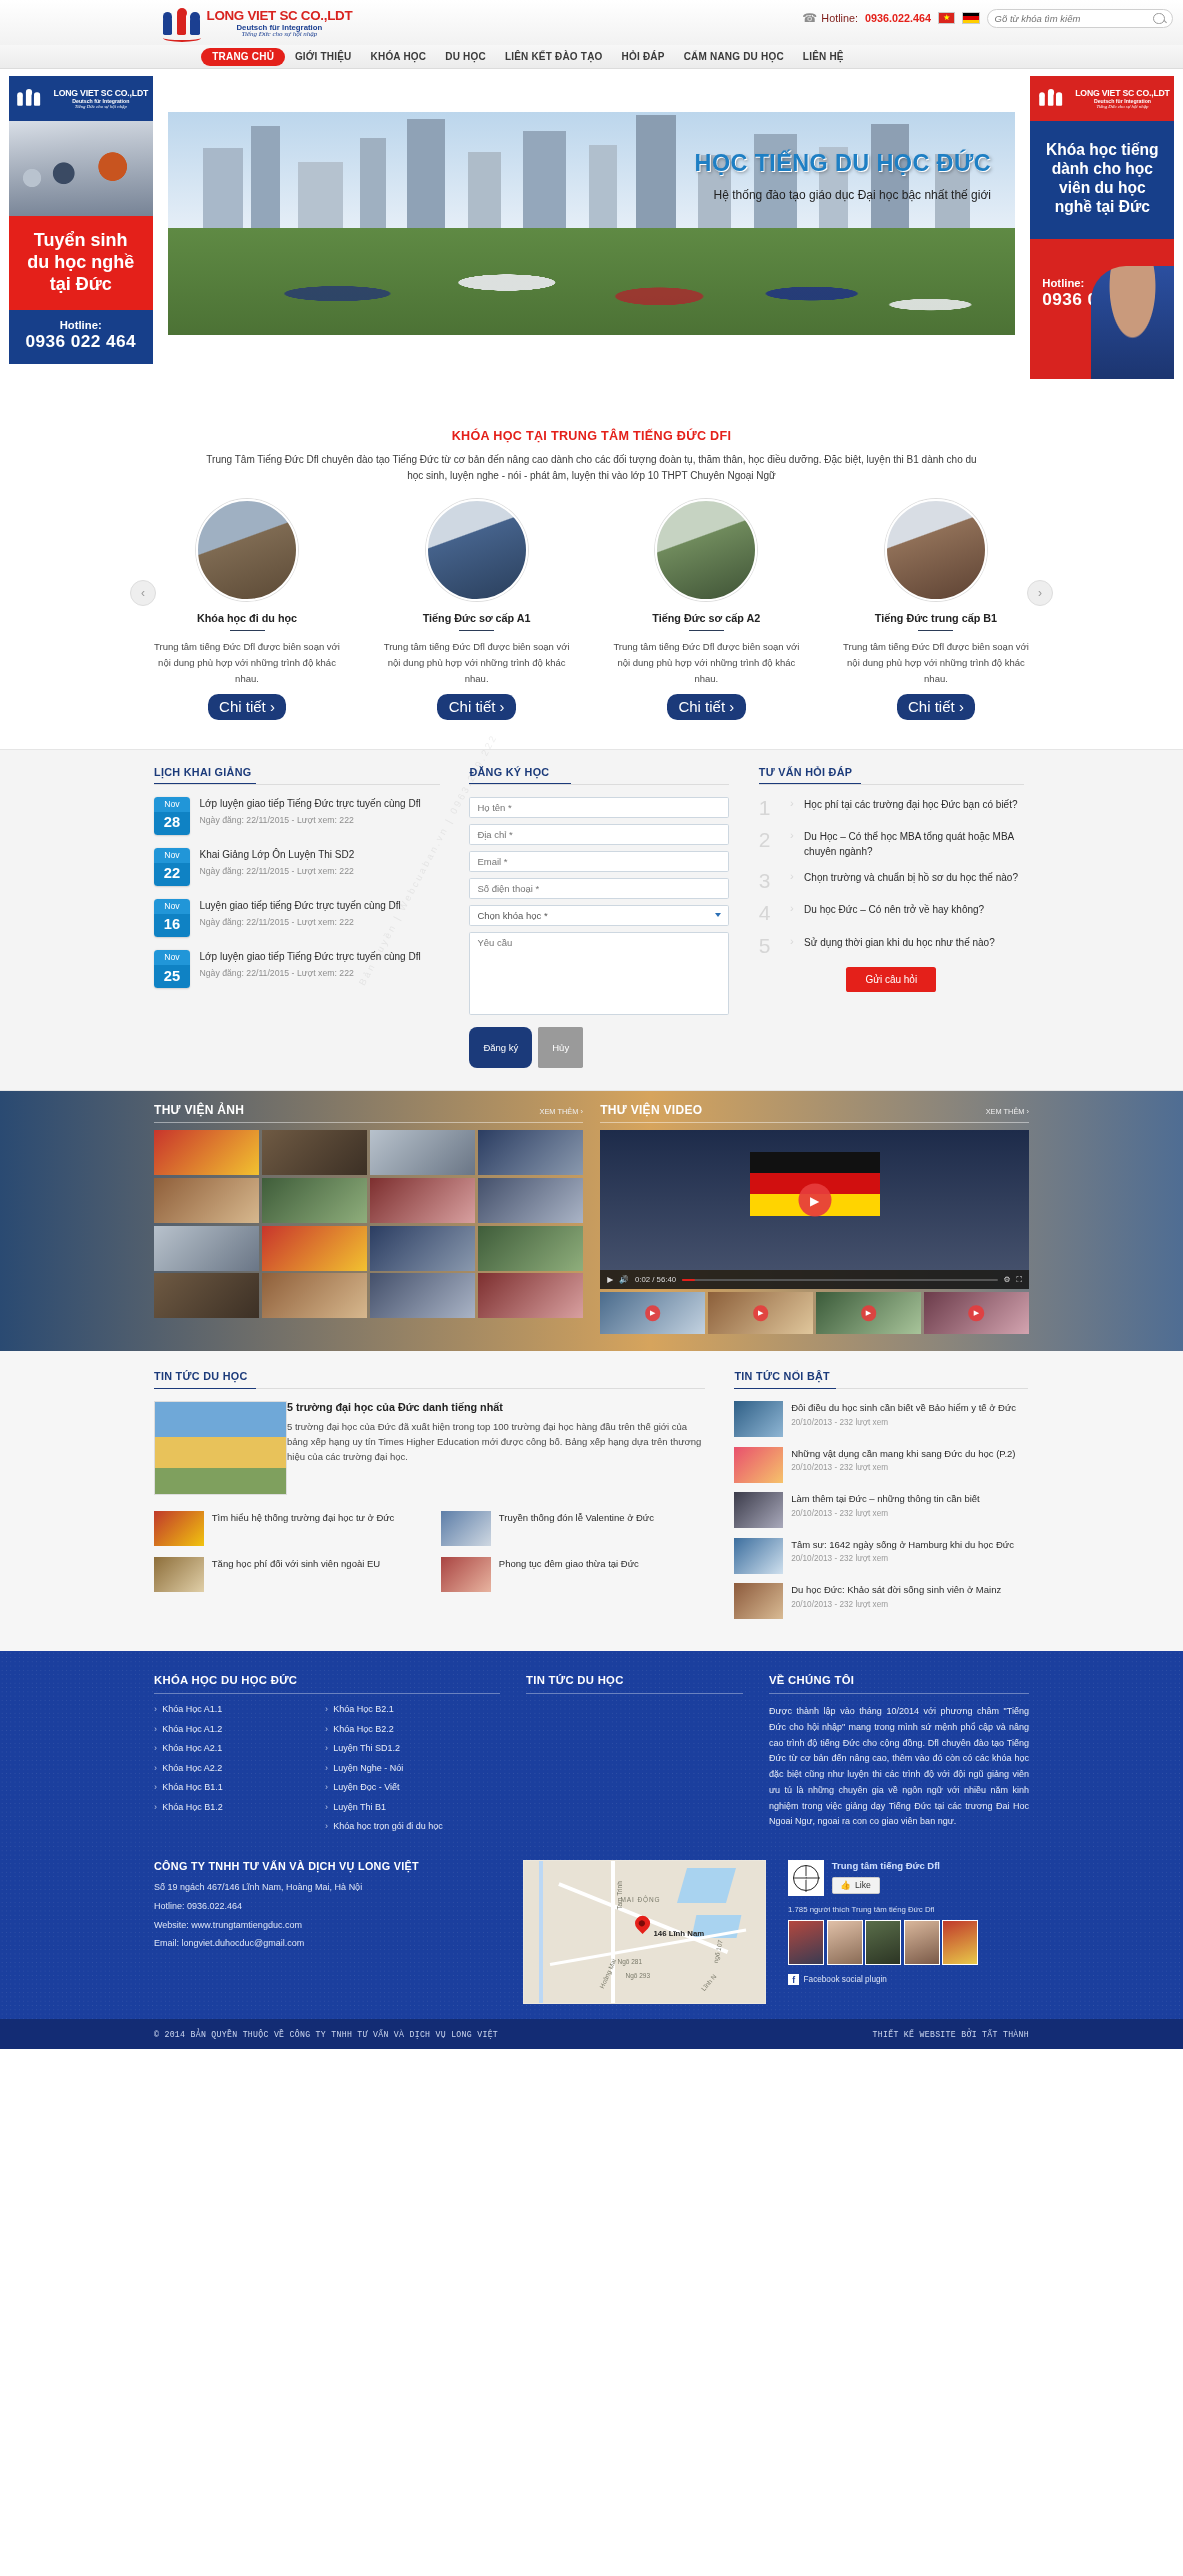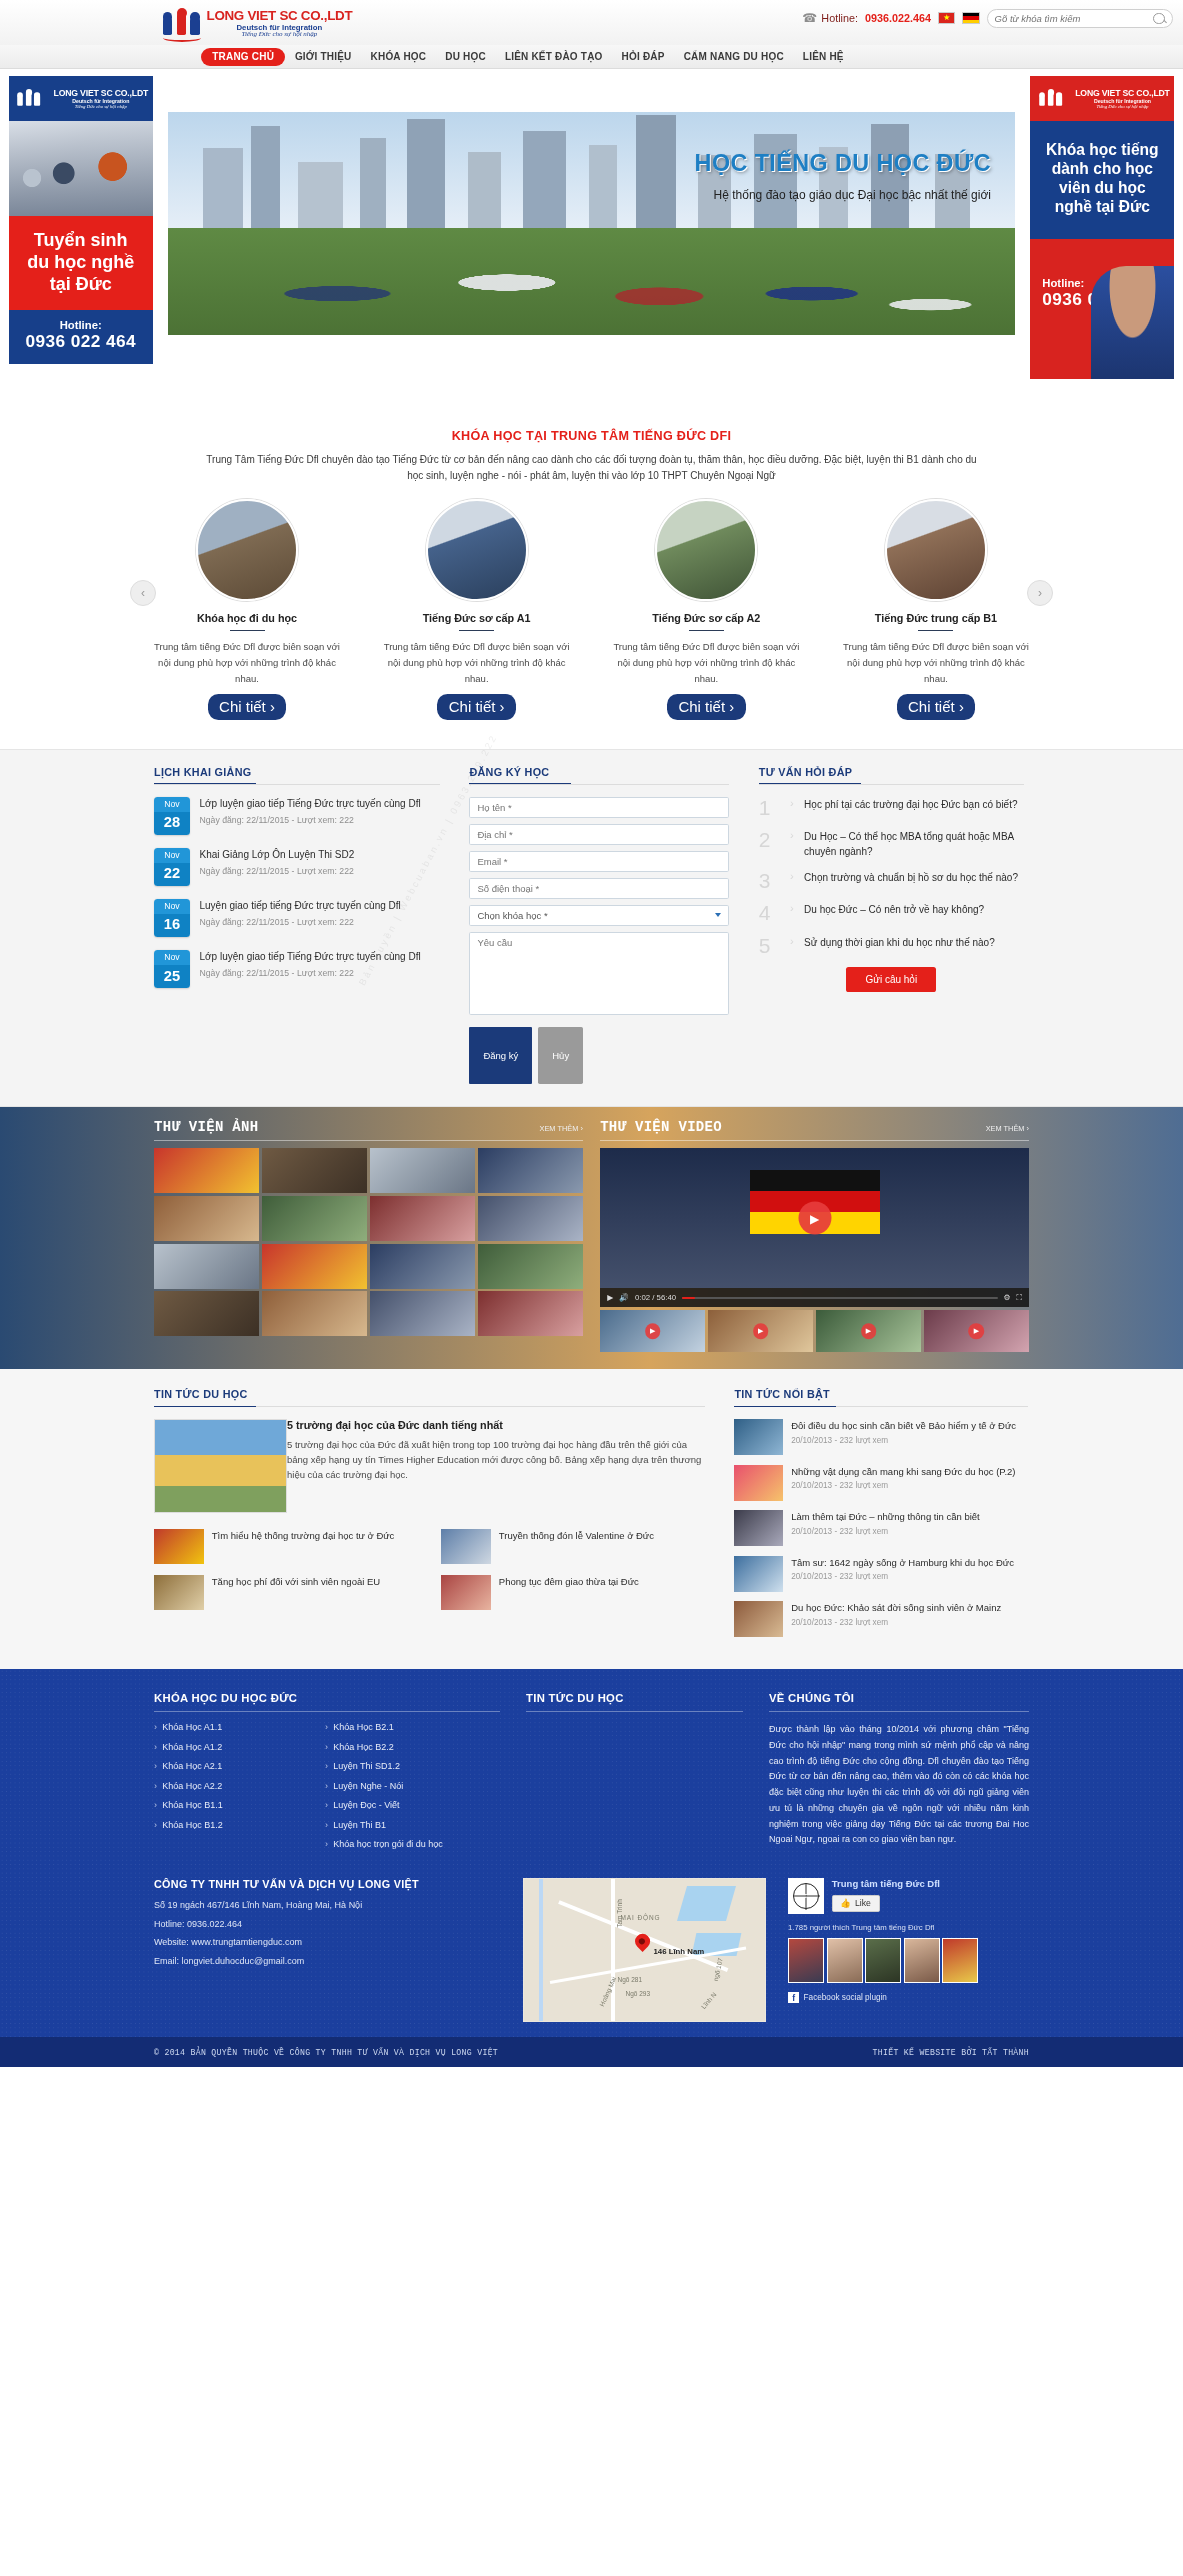--- a/index.html
+++ b/index.html
@@ -161,42 +161,42 @@
 
   .field { width:100%; height:21px; border:0.9px solid #cdd7e0; background:#fff; border-radius:1.7px;
      font-size:9.5px; color:#555; padding:0 7px; margin-bottom:6px; outline:none;
      font-family:"Liberation Sans",sans-serif; }
   .field.sel { display:flex; align-items:center; justify-content:space-between; }
   .field.sel span { color:#555; font-size:9.5px; }
   .caret { width:0;height:0;border-left:3.5px solid transparent;border-right:3.5px solid transparent;
      border-top:4.3px solid #2b6fb5; }
   .ta { height:83px; padding-top:4.3px; resize:none; }
   .form-btns { display:flex; gap:6px; margin-top:4.3px; }
-  .btn-submit { background:#1b3a7a; color:#fff; border:0; font-size:9.5px; padding:23px 14px;
-     border-radius:1px; font-family:"Liberation Sans",sans-serif; }
+  .btn-submit { background:#1b3a7a; color:#fff; border:0; font-size:9.5px; padding:15px 14px;
+     border-radius:8px; font-family:"Liberation Sans",sans-serif; }
   .btn-cancel { background:#9a9a9a; color:#fff; border:0; font-size:9.5px; padding:5.2px 14px;
      border-radius:1.7px; font-family:"Liberation Sans",sans-serif;}
 
   .faq-item { display:flex; gap:8.7px; margin-bottom:11.3px; align-items:flex-start; }
   .faq-num { font-size:21px; color:#d6d6d6; line-height:1; width:22.5px; flex:0 0 22.5px;
      font-family:"Liberation Sans Narrow","Liberation Sans",sans-serif;}
   .faq-arrow{ color:#d9d9d9; font-size:11.3px; margin-right:1.7px; }
   .faq-q { font-size:10px; color:#2b2b2b; line-height:1.5; }
   .btn-ask { display:block; margin:7px auto 0; background:#e4201a; color:#fff; border:0;
      font-size:10px; padding:7px 19px; border-radius:2.6px; font-family:"Liberation Sans",sans-serif;}
 
   
   .media { background:linear-gradient(90deg,#2a4a72,#d6a45d 55%,#4f6d93);
      padding:12px 0 17.3px; position:relative; min-height:260px; }
   .media-inner { width:875px; margin:0 auto; display:flex; gap:17.3px; }
   .media-col { flex:1; }
   .media-head { display:flex; justify-content:space-between; align-items:baseline;
      border-bottom:0.9px solid rgba(255,255,255,.45); padding-bottom:4.3px; margin-bottom:7.8px; }
-  .media-head h3 { color:#fff; font-size:14px; font-weight:bold; letter-spacing:0.3px;
-     font-family:Liberation Mono, monospace;}
+  .media-head h3 { color:#fff; font-size:12px; font-weight:bold; letter-spacing:0.3px;
+     font-family:Liberation Sans, sans-serif;}
   .media-head a { color:#f0f0f0; font-size:7.4px; text-decoration:none; }
   .photo-grid { display:grid; grid-template-columns:repeat(4,1fr); gap:2.6px; }
   .ph { height:45px; background:#5b6a7c; }
   .ph.a{background:linear-gradient(135deg,#c8352c,#f2c230);}
   .ph.b{background:linear-gradient(135deg,#6f5a43,#3c3025);}
   .ph.c{background:linear-gradient(135deg,#b8c2cc,#6a7686);}
   .ph.d{background:linear-gradient(135deg,#2b3d62,#8a99ae);}
   .ph.e{background:linear-gradient(135deg,#8f5f3a,#d7b88e);}
   .ph.f{background:linear-gradient(135deg,#3f5d3a,#8fae7c);}
   .ph.g{background:linear-gradient(135deg,#7d2f2f,#d8a0a0);}

